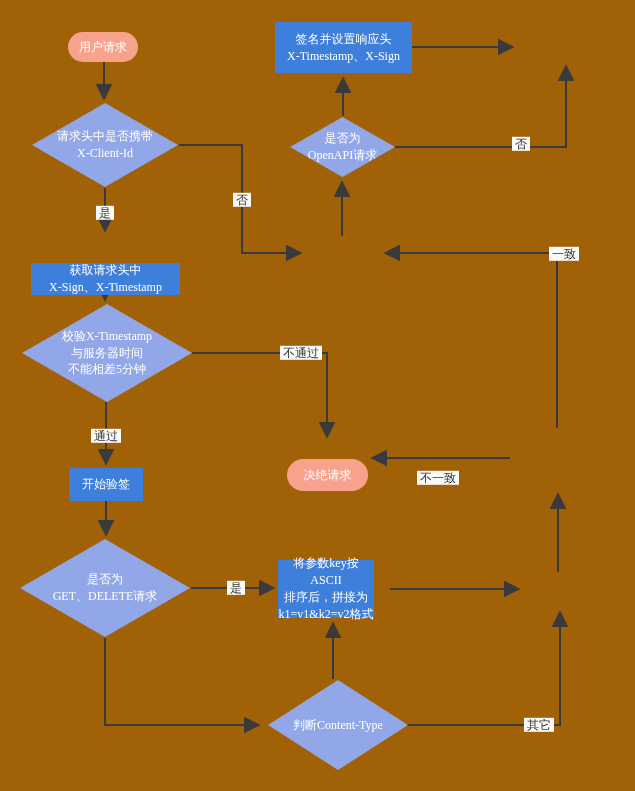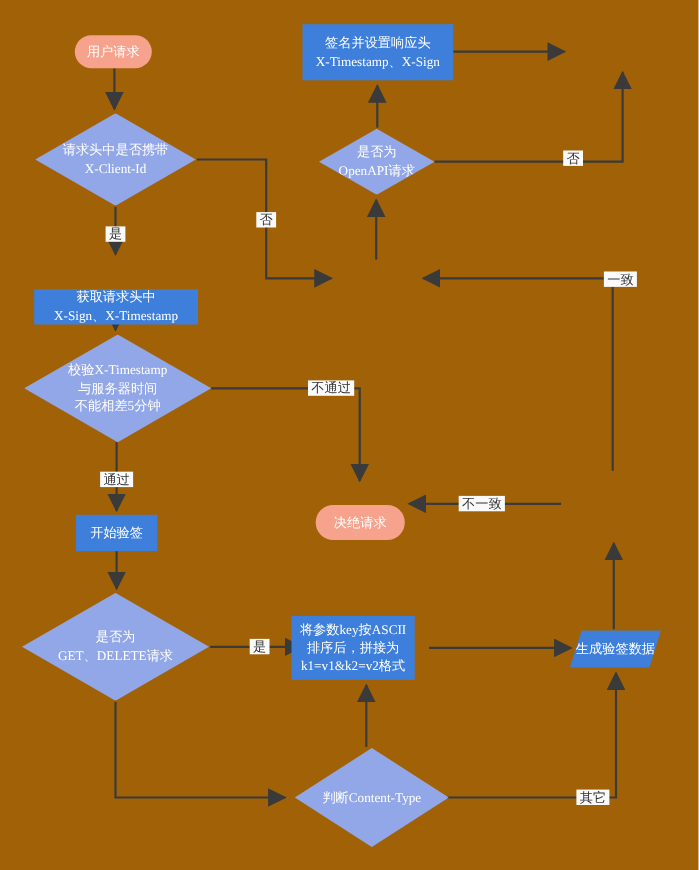--- a/index.html
+++ b/index.html
@@ -94,31 +94,30 @@
 不能相差5分钟</div>
 
   <div class="node process" style="left:69px;  top:468px; width:74px;  height:33px;">开始验签</div>
 
   <div class="node terminal" style="left:287px; top:441px; width:81px;  height:32px;margin-top:18px;">决绝请求</div>
 
 
   <div class="node decision" style="left:20px;  top:539px; width:170px; height:98px;">是否为
 GET、DELETE请求</div>
 
-  <div class="node process" style="left:265px; top:560px; width:112px; height:58px;">将参数key按ASCII
+  <div class="node process" style="left:278px; top:560px; width:96px; height:58px;">将参数key按ASCII
 排序后，拼接为
 k1=v1&amp;k2=v2格式</div>
 
-  <div class="node io" style="left:518px; top:573px; width:83px;  height:34px;">生成验签数据</div>
 
   <div class="node decision" style="left:268px; top:680px; width:140px; height:90px;">判断Content-Type</div>
 
   <span class="edge-label" style="left:105px; top:213px;">是</span>
   <span class="edge-label" style="left:242px; top:200px;">否</span>
   <span class="edge-label" style="left:106px; top:436px;">通过</span>
   <span class="edge-label" style="left:301px; top:353px;text-align:center;">不通过</span>
   <span class="edge-label" style="left:236px; top:588px;">是</span>
   <span class="edge-label" style="left:539px; top:725px;">其它</span>
-  <span class="edge-label" style="left:438px; top:458px;text-align:center;">不一致</span>
+  <span class="edge-label" style="left:438px; top:478px;text-align:center;">不一致</span>
   <span class="edge-label" style="left:564px; top:254px;">一致</span>
   <span class="edge-label" style="left:521px; top:144px;">否</span>
 
 </div>
 
 </body></html>

